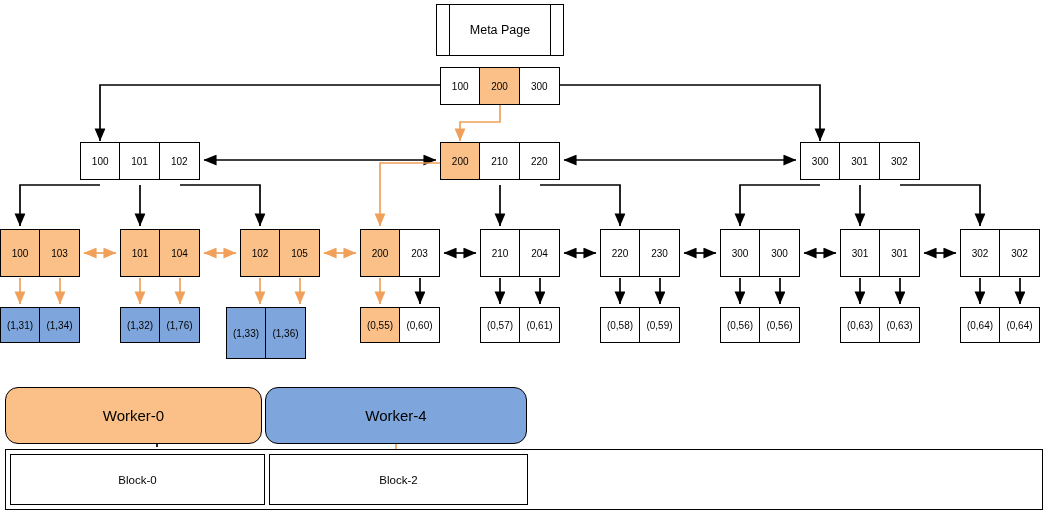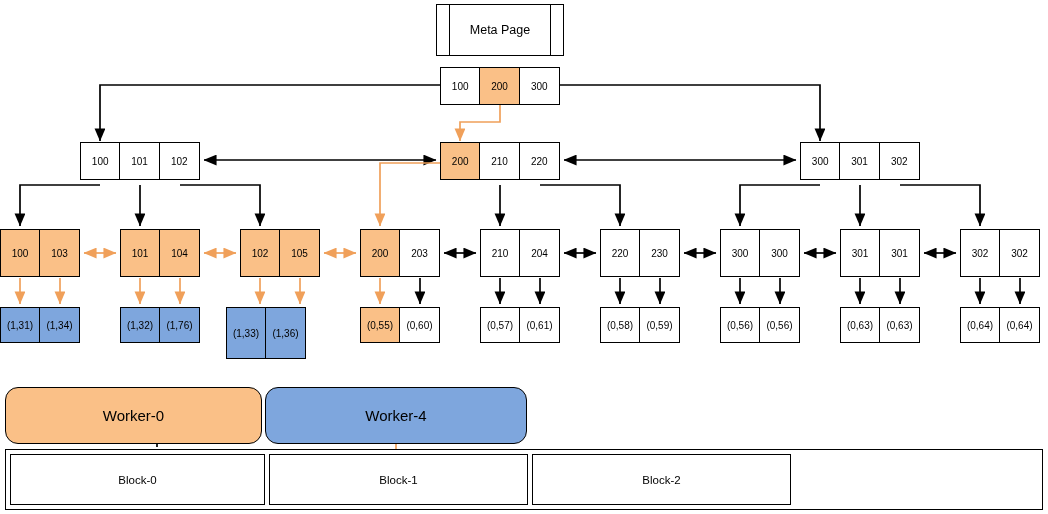--- a/index.html
+++ b/index.html
@@ -314,20 +314,17 @@
   </div>
   <div class="worker w1" style="left:265px; top:387px; width:262px; height:57px;">
     <span>Worker-4</span>
   </div>
 
   <div class="blocks-outer" style="left:5px; top:449px; width:1038px; height:61px;">
     <div class="block" style="flex:0 0 255px;">
       <span>Block-0</span>
     </div>
     <div class="block" style="flex:0 0 259px;">
-      <span>Block-1</span>
-    </div>
-    <div class="block" style="flex:0 0 259px;">
       <span>Block-2</span>
     </div>
   </div>
 
 </div>
 
 </body></html>

